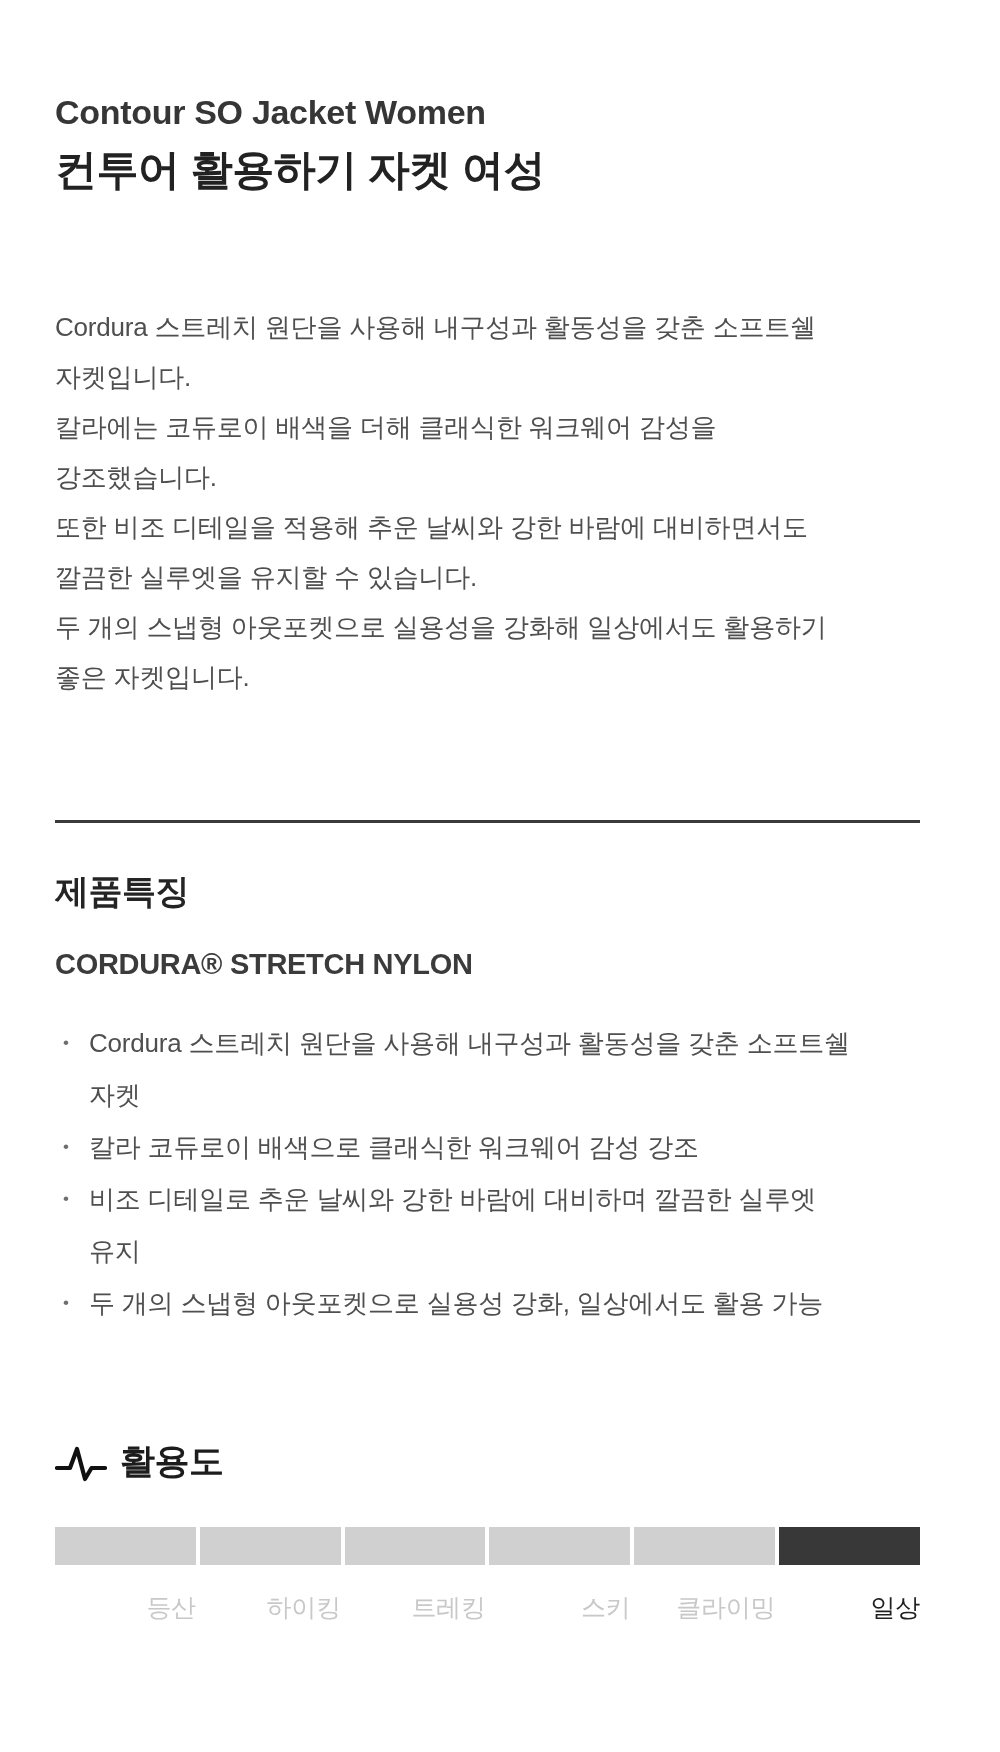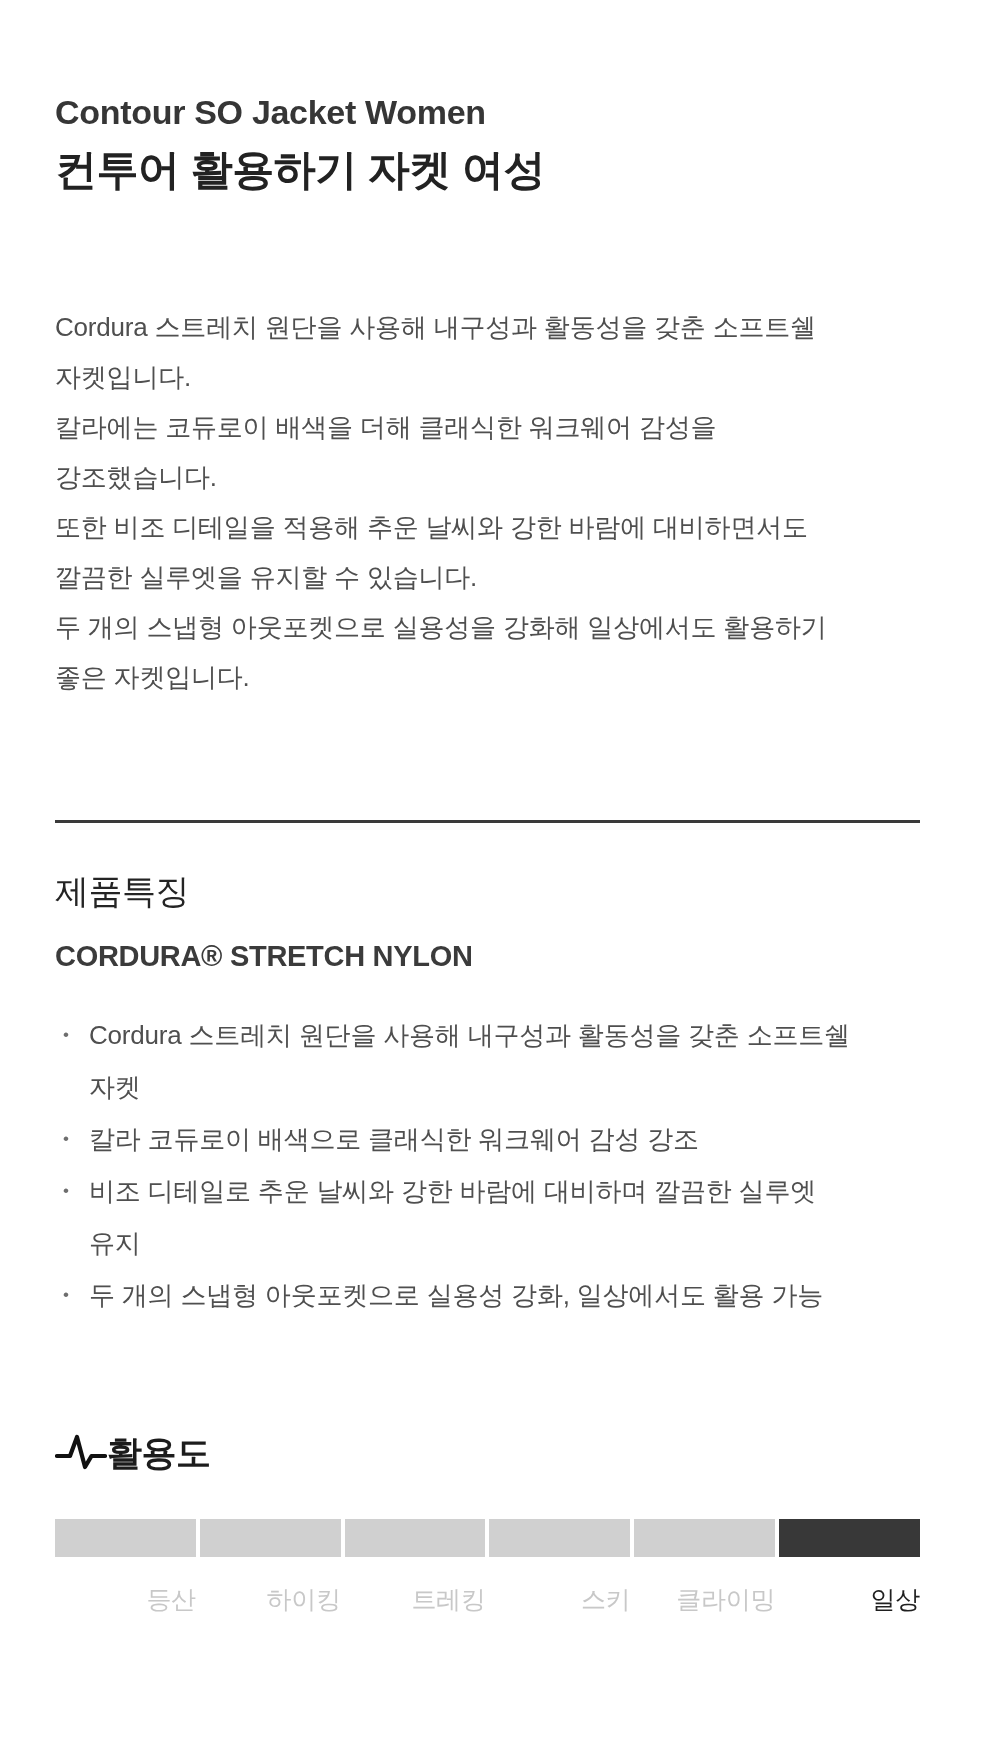--- a/index.html
+++ b/index.html
@@ -33,51 +33,51 @@
 
   
   .divider {
     border: none; border-top: 3px solid #3a3a3a;
     margin: 118px 0 0 0; width: 100%;
   }
 
   
   .features-title {
     margin-top: 46px;
-    font-size: 34px; font-weight: 400; color: #242424;
+    font-size: 34px; font-weight: 700; color: #242424;
     letter-spacing: -0.5px; line-height: 44px;
   }
   .material-label {
     margin-top: 40px;
     font-size: 26px; font-weight: 700; color: #242424;
     letter-spacing: -0.3px; line-height: 34px;
   }
   .material-name {
-    margin-top: 24px;
+    margin-top: 32px;
     font-size: 29px; font-weight: 600; color: #3b3b3b;
     letter-spacing: -0.3px; line-height: 38px;
   }
   .feature-list { margin-top: 34px; list-style: none; }
   .feature-item {
     position: relative; padding-left: 34px;
     font-size: 26px; line-height: 52px; color: #4f4f4f;
     letter-spacing: -0.2px;
     white-space: pre-line;
     word-break: keep-all;
   }
   .feature-item::before {
     content: "\2022";
     position: absolute; left: 8px; top: 0;
     font-size: 17px; color: #6e6e6e; line-height: 52px;
   }
 
   
   .usage-header {
     margin-top: 110px;
-    display: flex; align-items: flex-start; gap: 0;
+    display: flex; align-items: flex-end; gap: 13px;
   }
   .pulse { display: inline-flex; align-items: center; }
   .usage-title {
     font-size: 35px; font-weight: 700; color: #1c1c1c;
     letter-spacing: -0.5px; line-height: 44px;
   }
   .usage-bar {
     margin-top: 44px;
     display: flex; gap: 4px; height: 38px; width: 100%;
   }

